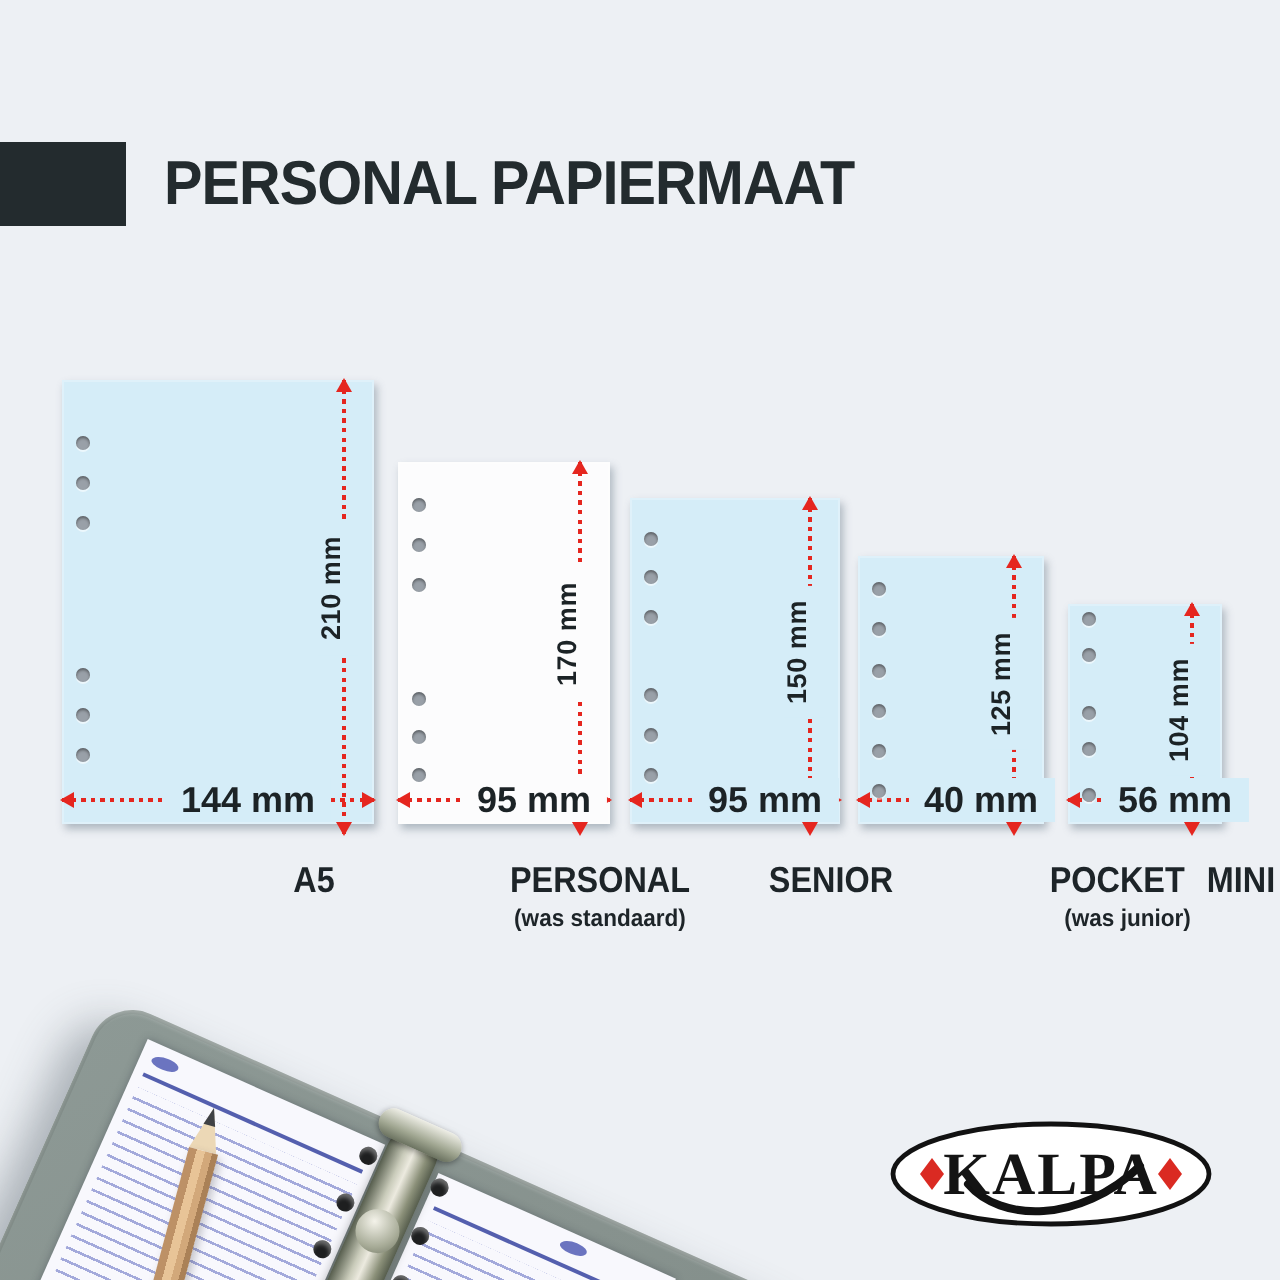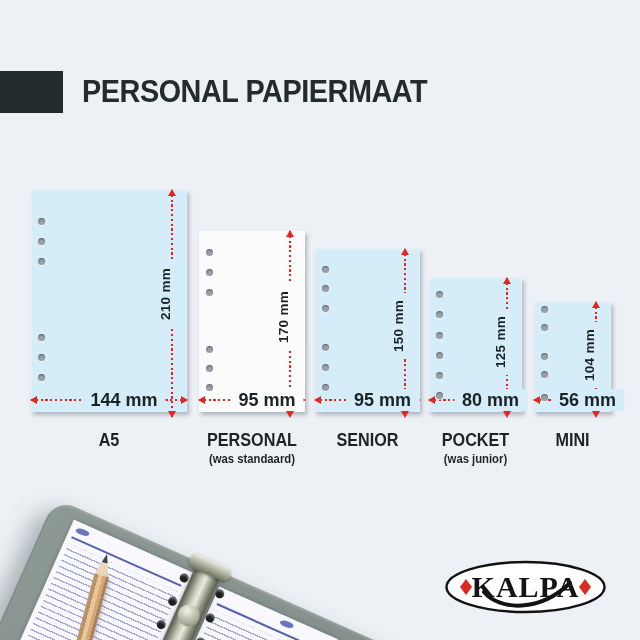--- a/index.html
+++ b/index.html
@@ -24,21 +24,21 @@
   .ar.dn{left:-3px;bottom:-1px;border-width:7px 4px 0 4px;border-top-color:var(--red);}
   .ar.lf{top:-3px;left:-1px;border-width:4px 7px 4px 0;border-right-color:var(--red);}
   .ar.rt{top:-3px;right:-1px;border-width:4px 0 4px 7px;border-left-color:var(--red);}
   .vlabel{position:absolute;right:-6px;top:46%;transform:translateY(-50%);
           width:20px;padding:7px 0;display:flex;justify-content:flex-start;background:var(--paper);}
   .vlabel span{writing-mode:vertical-rl;transform:rotate(180deg);
           font-size:13.5px;font-weight:bold;color:#1c2326;letter-spacing:.3px;line-height:1;}
   .hlabel{position:absolute;left:50%;top:50%;transform:translate(-50%,-50%);
           background:var(--paper);padding:2px 8px;font-size:18px;font-weight:bold;
           color:#1c2326;white-space:nowrap;line-height:1;margin-left:15px;}
-  .caption{position:absolute;top:430px;text-align:center;color:#1d2428;}
+  .caption{position:absolute;top:430px;text-align:center;color:#1d2428;margin-left:48px;}
   .cap-main{font-size:18px;font-weight:bold;transform:scaleX(.9);letter-spacing:0;}
   .cap-sub{font-size:12px;font-weight:bold;transform:scaleX(.94);margin-top:1px;}
   
   .photo{position:absolute;left:0;top:468px;width:640px;height:172px;overflow:hidden;}
   .cover{position:absolute;left:55px;top:30px;width:400px;height:300px;border-radius:22px;
          background:linear-gradient(125deg,#8d9995 0%,#87928e 45%,#7c8884 100%);
          transform:rotate(24deg);transform-origin:0 0;
          box-shadow:-10px 12px 22px rgba(88,99,109,.45),inset 0 2px 2px rgba(255,255,255,.25),
                     inset 0 0 0 2px rgba(0,0,0,.08);}
   .pageL,.pageR{position:absolute;background:#f8f8fd;box-shadow:0 0 4px rgba(40,45,60,.35);}
@@ -157,30 +157,30 @@
     <div class="vdim" style="left: 77px;">
       <i class="ar up"></i>
       <i class="ar dn"></i>
       <span class="vlabel">
             <span>125 mm</span>
           </span>
     </div>
     <div class="hdim">
       <i class="ar lf"></i>
       <i class="ar rt"></i>
-      <span class="hlabel">80 mm</span>
+      <span class="hlabel">40 mm</span>
     </div>
   <div class="hole" style="top: 13px;"></div>
         <div class="hole" style="top: 33px;"></div>
         <div class="hole" style="top: 54px;"></div>
         <div class="hole" style="top: 74px;"></div>
         <div class="hole" style="top: 94px;"></div>
         <div class="hole" style="top: 114px;"></div>
       </div>
-      <div class="caption" style="left: 399px; width: 153px;">
+      <div class="caption" style="left: 399px; width: 153px; text-align: right;">
     <div class="cap-main">POCKET</div>
     <div class="cap-sub">(was junior)</div>
   </div>
       <div class="sheet" style="left: 534px; top: 302px; width: 77px; height: 110px; background: rgb(213, 237, 248); --paper: #d5edf8;">
     <div class="vdim" style="left: 61px;">
       <i class="ar up"></i>
       <i class="ar dn"></i>
       <span class="vlabel">
             <span>104 mm</span>
           </span>

